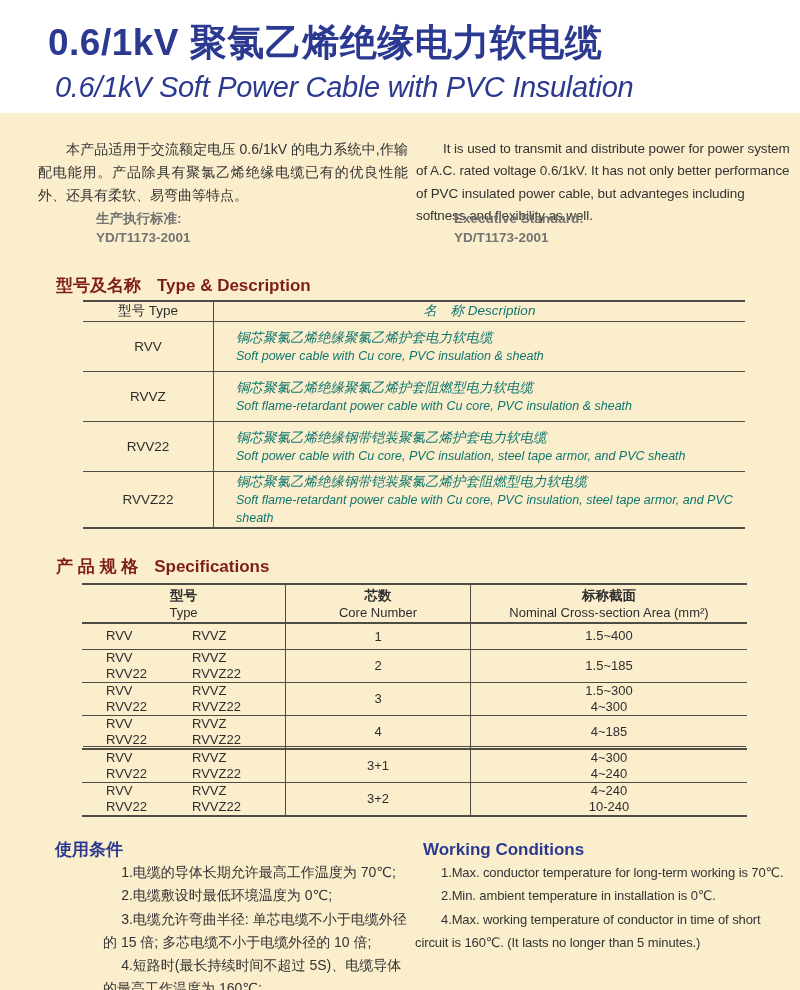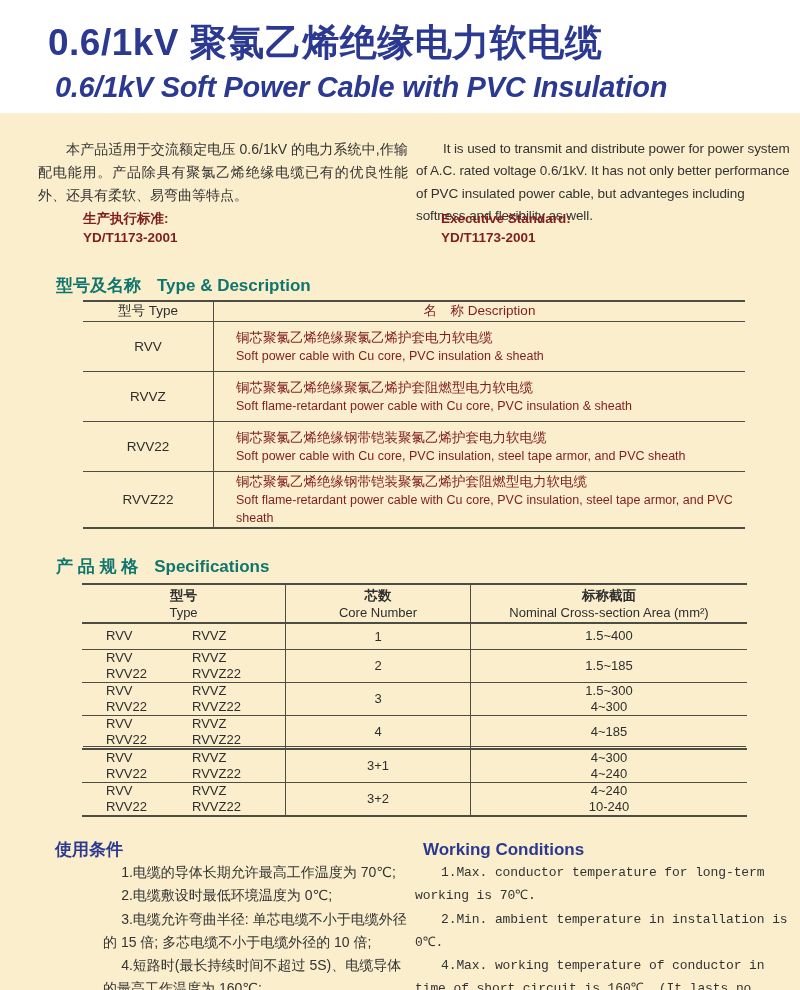--- a/index.html
+++ b/index.html
@@ -13,53 +13,53 @@
   .page{position:relative;width:800px;height:990px;background:#FBEECC;overflow:hidden;}
   .top-strip{position:absolute;left:0;top:0;width:800px;height:113px;background:#ffffff;}
 
   .title-cn{
     position:absolute;left:48px;top:24px;
     font-size:37px;line-height:38px;font-weight:bold;
     color:#2B3990;letter-spacing:0.5px;white-space:nowrap;
   }
   .title-en{
     position:absolute;left:55px;top:71px;
-    font-size:29px;line-height:32px;font-weight:bold;font-style:italic;
+    font-size:29px;line-height:32px;font-weight:normal;font-style:italic;
     color:#2B3990;white-space:nowrap;letter-spacing:-0.3px;
   }
 
   .intro-cn{
     position:absolute;left:38px;top:124px;width:370px;
     font-size:14px;line-height:23px;text-indent:2em;text-align:justify;color:#333;
   }
   .intro-en{
     position:absolute;left:416px;top:124px;width:374px;
     font-size:13.5px;line-height:22.5px;text-indent:2em;color:#333;letter-spacing:-0.1px;
   }
-  .std{position:absolute;top:210px;font-size:13.5px;line-height:18.5px;font-weight:bold;color:#7f1d1d;}
+  .std{position:absolute;top:210px;font-size:13.5px;line-height:18.5px;font-weight:bold;color:#737373;margin-left:13px;}
   .std-cn{left:83px;}
   .std-en{left:441px;}
 
   .sec-heading{
     position:absolute;left:56px;
-    font-size:17px;line-height:20px;font-weight:bold;color:#0f766e;white-space:nowrap;
+    font-size:17px;line-height:20px;font-weight:bold;color:#7f1d1d;white-space:nowrap;
   }
   .sec-heading .en{margin-left:16px;}
   .sec1{top:276px;}
   .sec2{top:557px;}
 
   table{border-collapse:collapse;table-layout:fixed;}
   
   .type-table{position:absolute;left:83px;top:300px;width:662px;}
   .type-table th,.type-table td{padding:0;border:none;}
   .type-table thead tr{height:20px;border-top:2px solid #4D4D45;border-bottom:1px solid #4D4D45;}
   .type-table tbody tr{height:50px;border-bottom:1px solid #4D4D45;}
   .type-table tbody tr:last-child{border-bottom:2px solid #4D4D45;}
   .type-table .c-type{width:130px;text-align:center;font-size:13.5px;border-right:1px solid #4D4D45;font-weight:normal;color:#2e2e2e;}
-  .type-table .c-desc{padding-left:22px;text-align:left;font-weight:normal;color:#7f1d1d;}
+  .type-table .c-desc{padding-left:22px;text-align:left;font-weight:normal;color:#0f766e;font-style:italic;}
   .type-table thead .c-desc{text-align:center;padding-left:0;font-size:13.5px;}
   .d-cn{font-size:13.5px;line-height:19px;}
   .d-en{font-size:12.5px;line-height:18px;}
 
   
   .spec-table{position:absolute;left:82px;top:583px;width:663px;}
   .spec-table th,.spec-table td{padding:0;border:none;vertical-align:middle;}
   .spec-table thead tr{height:39px;border-top:2px solid #4D4D45;border-bottom:2px solid #4D4D45;}
   .spec-table tbody tr{border-bottom:1px solid #4D4D45;}
   .spec-table tbody tr.thick{border-top:2px solid #4D4D45;box-shadow:0 -3px 0 -1px #FBEECC,0 -4px 0 -1px #4D4D45;}
@@ -83,21 +83,21 @@
   .cond-heading{
     position:absolute;font-size:17px;line-height:20px;font-weight:bold;color:#2B3990;white-space:nowrap;top:840px;
   }
   .cond-h-cn{left:55px;}
   .cond-h-en{left:423px;}
   .cond-list{position:absolute;top:861px;}
   .cond-list p{margin:0;}
   .cond-list-cn{left:55px;width:354px;font-size:14px;line-height:23.3px;color:#333;}
   .cond-list-cn p{text-indent:1.3em;margin-left:48px;}
   .cond-list-en{left:415px;width:380px;font-size:13px;line-height:23.3px;color:#333;letter-spacing:-0.1px;}
-  .cond-list-en p{text-indent:2em;font-family:Liberation Mono, monospace;}
+  .cond-list-en p{text-indent:2em;}
 </style>
 </head>
 <body>
 
 <div class="page">
   <div class="top-strip"></div>
 
   <div class="title-cn">0.6/1kV 聚氯乙烯绝缘电力软电缆</div>
   <div class="title-en">0.6/1kV Soft Power Cable with PVC Insulation</div>
 

